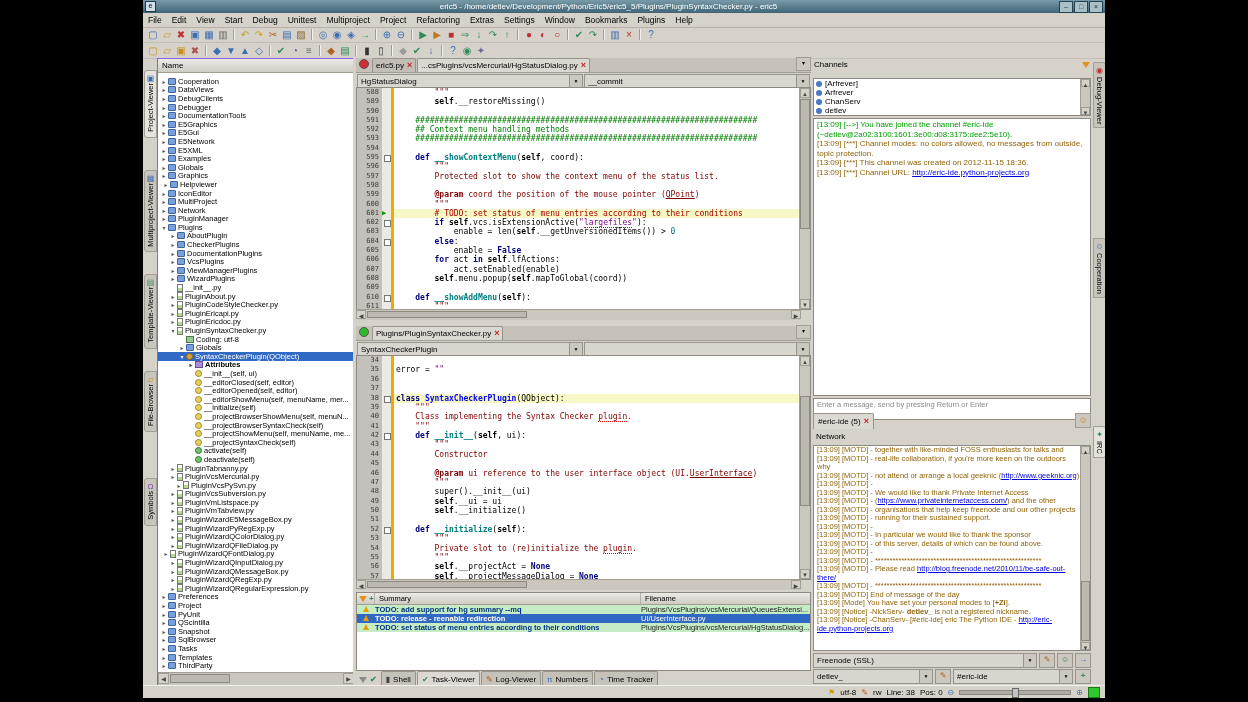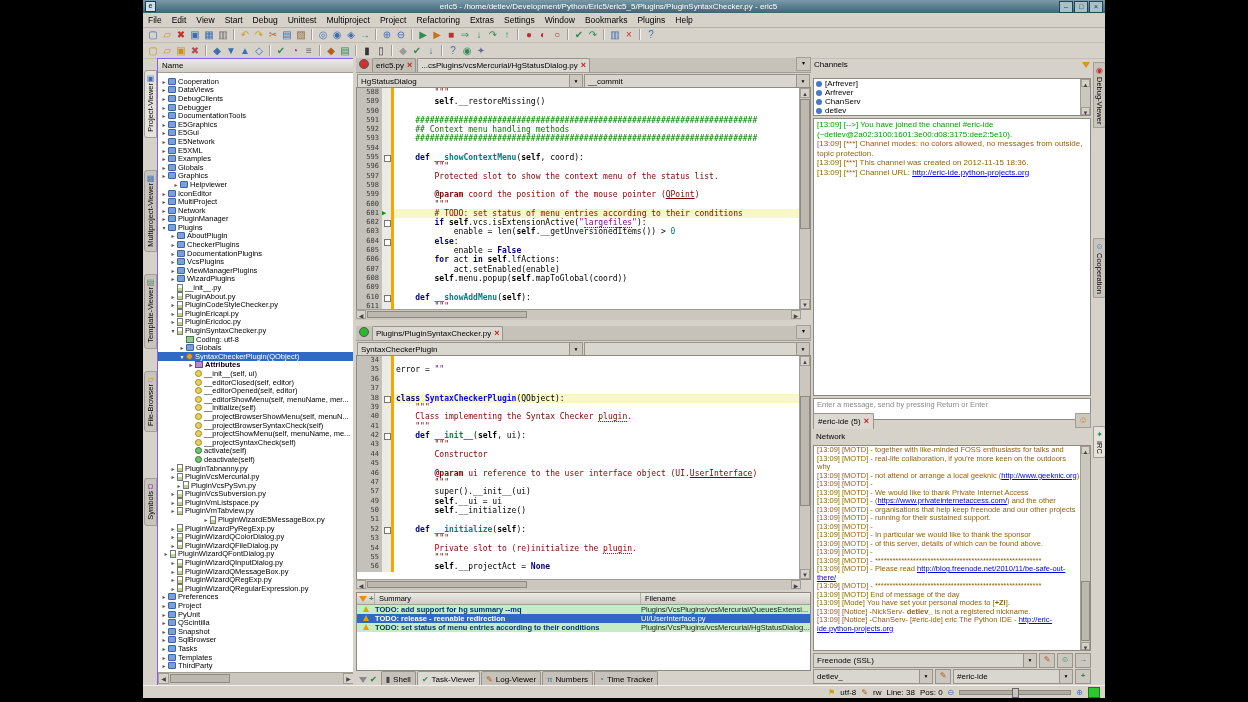--- a/index.html
+++ b/index.html
@@ -375,21 +375,21 @@
           <div class="tree-row" style="padding-left: 2px;">
             <span class="exp">▸</span>
             <span class="ti ti-dir"></span>
             <span class="tl">Globals</span>
           </div>
           <div class="tree-row" style="padding-left: 2px;">
             <span class="exp">▸</span>
             <span class="ti ti-dir"></span>
             <span class="tl">Graphics</span>
           </div>
-          <div class="tree-row" style="padding-left: 14px;">
+          <div class="tree-row" style="padding-left: 4px;">
             <span class="exp">▸</span>
             <span class="ti ti-dir"></span>
             <span class="tl">Helpviewer</span>
           </div>
           <div class="tree-row" style="padding-left: 2px;">
             <span class="exp">▸</span>
             <span class="ti ti-dir"></span>
             <span class="tl">IconEditor</span>
           </div>
           <div class="tree-row" style="padding-left: 2px;">
@@ -570,21 +570,21 @@
           <div class="tree-row" style="padding-left: 11px;">
             <span class="exp">▸</span>
             <span class="ti ti-pyfile"></span>
             <span class="tl">PluginVmListspace.py</span>
           </div>
           <div class="tree-row" style="padding-left: 11px;">
             <span class="exp">▸</span>
             <span class="ti ti-pyfile"></span>
             <span class="tl">PluginVmTabview.py</span>
           </div>
-          <div class="tree-row" style="padding-left: 11px; margin-left: 33px;">
+          <div class="tree-row" style="padding-left: 11px;">
             <span class="exp">▸</span>
             <span class="ti ti-pyfile"></span>
             <span class="tl">PluginWizardE5MessageBox.py</span>
           </div>
           <div class="tree-row" style="padding-left: 11px;">
             <span class="exp">▸</span>
             <span class="ti ti-pyfile"></span>
             <span class="tl">PluginWizardPyRegExp.py</span>
           </div>
           <div class="tree-row" style="padding-left: 11px;">
@@ -770,29 +770,30 @@
               <div class="ed-line cur"><span class="ln">38</span><span class="mg"><span class="foldbox"></span></span><span class="chg"></span><span class="code"><span class="s-k">class</span><span class="s-p"> </span><span class="s-C">SyntaxCheckerPlugin</span><span class="s-p">(QObject):</span></span></div>
               <div class="ed-line"><span class="ln">39</span><span class="mg"></span><span class="chg"></span><span class="code"><span class="s-s">    """</span></span></div>
               <div class="ed-line"><span class="ln">40</span><span class="mg"></span><span class="chg"></span><span class="code"><span class="s-s">    Class implementing the Syntax Checker </span><span class="s-se">plugin</span><span class="s-s">.</span></span></div>
               <div class="ed-line"><span class="ln">41</span><span class="mg"></span><span class="chg"></span><span class="code"><span class="s-s">    """</span></span></div>
               <div class="ed-line"><span class="ln">42</span><span class="mg"><span class="foldbox"></span></span><span class="chg"></span><span class="code"><span class="s-p">    </span><span class="s-k">def</span><span class="s-p"> </span><span class="s-f">__init__</span><span class="s-p">(</span><span class="s-b">self</span><span class="s-p">, ui):</span></span></div>
               <div class="ed-line"><span class="ln">43</span><span class="mg"></span><span class="chg"></span><span class="code"><span class="s-s">        """</span></span></div>
               <div class="ed-line"><span class="ln">44</span><span class="mg"></span><span class="chg"></span><span class="code"><span class="s-s">        Constructor</span></span></div>
               <div class="ed-line"><span class="ln">45</span><span class="mg"></span><span class="chg"></span><span class="code"></span></div>
               <div class="ed-line"><span class="ln">46</span><span class="mg"></span><span class="chg"></span><span class="code"><span class="s-s">        </span><span class="s-sb">@param</span><span class="s-s"> ui reference to the user interface object (UI.</span><span class="s-su">UserInterface</span><span class="s-s">)</span></span></div>
               <div class="ed-line"><span class="ln">47</span><span class="mg"></span><span class="chg"></span><span class="code"><span class="s-s">        """</span></span></div>
-              <div class="ed-line"><span class="ln">57</span><span class="mg"></span><span class="chg"></span><span class="code"><span class="s-p">        super().__init__(ui)</span></span></div>
+              <div class="ed-line"><span class="ln">48</span><span class="mg"></span><span class="chg"></span><span class="code"><span class="s-p">        super().__init__(ui)</span></span></div>
               <div class="ed-line"><span class="ln">49</span><span class="mg"></span><span class="chg"></span><span class="code"><span class="s-p">        </span><span class="s-b">self</span><span class="s-p">.__ui = ui</span></span></div>
               <div class="ed-line"><span class="ln">50</span><span class="mg"></span><span class="chg"></span><span class="code"><span class="s-p">        </span><span class="s-b">self</span><span class="s-p">.__initialize()</span></span></div>
               <div class="ed-line"><span class="ln">51</span><span class="mg"></span><span class="chg"></span><span class="code"></span></div>
               <div class="ed-line"><span class="ln">52</span><span class="mg"><span class="foldbox"></span></span><span class="chg"></span><span class="code"><span class="s-p">    </span><span class="s-k">def</span><span class="s-p"> </span><span class="s-f">__initialize</span><span class="s-p">(</span><span class="s-b">self</span><span class="s-p">):</span></span></div>
               <div class="ed-line"><span class="ln">53</span><span class="mg"></span><span class="chg"></span><span class="code"><span class="s-s">        """</span></span></div>
               <div class="ed-line"><span class="ln">54</span><span class="mg"></span><span class="chg"></span><span class="code"><span class="s-s">        Private slot to (re)initialize the </span><span class="s-se">plugin</span><span class="s-s">.</span></span></div>
               <div class="ed-line"><span class="ln">55</span><span class="mg"></span><span class="chg"></span><span class="code"><span class="s-s">        """</span></span></div>
               <div class="ed-line"><span class="ln">56</span><span class="mg"></span><span class="chg"></span><span class="code"><span class="s-p">        </span><span class="s-b">self</span><span class="s-p">.__projectAct = </span><span class="s-k">None</span></span></div>
+              <div class="ed-line"><span class="ln">57</span><span class="mg"></span><span class="chg"></span><span class="code"><span class="s-p">        </span><span class="s-b">self</span><span class="s-p">.__projectMessageDialog = </span><span class="s-k">None</span></span></div>
             </div>
           <div class="vscroll">
             <div class="sb-btn" style="top:0;left:0;right:0;height:10px;">▲</div>
             <div class="sb-thumb" style="top:40px;left:0;right:0;height:110px;"></div>
             <div class="sb-btn" style="bottom:0;left:0;right:0;height:10px;">▼</div>
           </div>
         </div>
         <div class="hscroll">
           <div class="sb-btn" style="left:0;top:0;width:10px;height:9px;">◀</div>
           <div class="sb-thumb" style="left:11px;top:1px;width:160px;height:7px;"></div>

